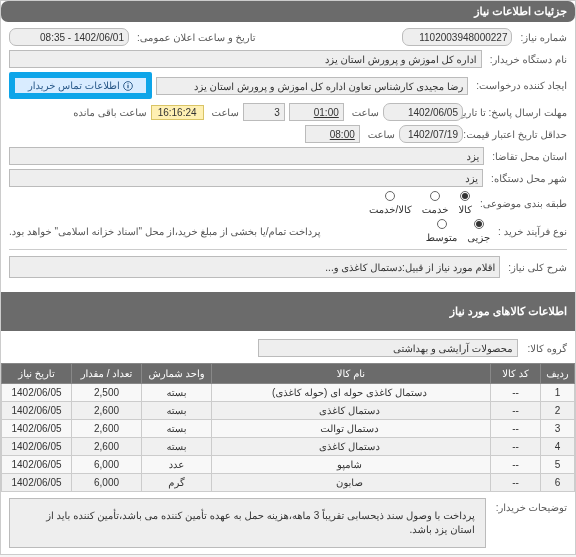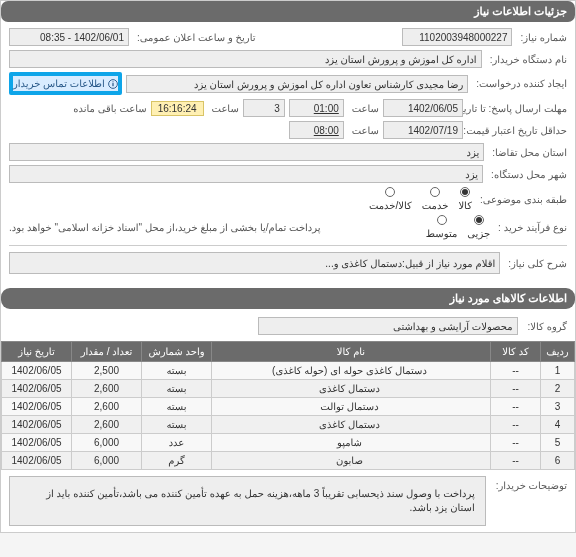--- a/index.html
+++ b/index.html
@@ -39,29 +39,29 @@
     padding-left: 4px;
   }
   .field, .field-sm, .field-lg {
     background: #eee;
     border: 1px solid #bbb;
     padding: 2px 4px;
     font-size: 10px;
     height: 18px;
     line-height: 14px;
   }
-  .field { width: 110px; }
+  .field { width: 110px; border-radius: 7px; }
   .field-sm { width: 55px; text-decoration: underline; }
   .field-lg { flex: 1; min-width: 100px; }
   .field-tiny { width: 42px; background:#eee; border:1px solid #bbb; padding:2px 4px; font-size:10px; height:18px; line-height:14px;}
   .info-chip {
     background: #d9ecff;
-    border: 4px solid #0ea5e9;
+    border: 6px solid #0ea5e9;
     color: #2a5a8a;
-    padding: 2px 0;
+    padding: 2px 13px;
     font-size: 10px;
     border-radius: 2px;
     display: inline-flex;
     align-items: center;
     gap: 3px;
   }
   .info-chip svg { width:10px; height:10px; }
   .radio-group {
     display: flex;
     gap: 10px;
@@ -102,25 +102,24 @@
     margin: 6px 0;
   }
   .note {
     color: #555;
     font-size: 10px;
     padding: 2px 0;
   }
   .section-title {
     background: #6b6b6b;
     color: #fff;
-    padding: 4px 8px;
+    padding: 13px 8px;
     font-size: 11px;
     font-weight: bold;
     margin: 4px 0 4px 0;
-    border-radius: 9px;
   }
   .sub-label-row {
     padding: 4px 8px;
     display: flex;
     align-items: center;
     gap: 6px;
   }
   table.items {
     width: 100%;
     border-collapse: collapse;
@@ -202,21 +201,21 @@
       <span class="label">ساعت</span>
       <span class="field-sm">01:00</span>
       <span class="field-tiny">3</span>
       <span class="label">ساعت</span>
       <span class="remaining">16:16:24</span>
       <span class="label">ساعت باقی مانده</span>
     </div>
 
     <div class="row">
       <span class="label" style="width:100px">حداقل تاریخ اعتبار قیمت: تا تاریخ:</span>
-      <span class="field" style="width:80px">1402/07/19</span>
+      <span class="field" style="width:64px">1402/07/19</span>
       <span class="label">ساعت</span>
       <span class="field-sm">08:00</span>
     </div>
 
     <div class="row">
       <span class="label">استان محل تقاضا:</span>
       <span class="field-lg">یزد</span>
     </div>
 
     <div class="row">

